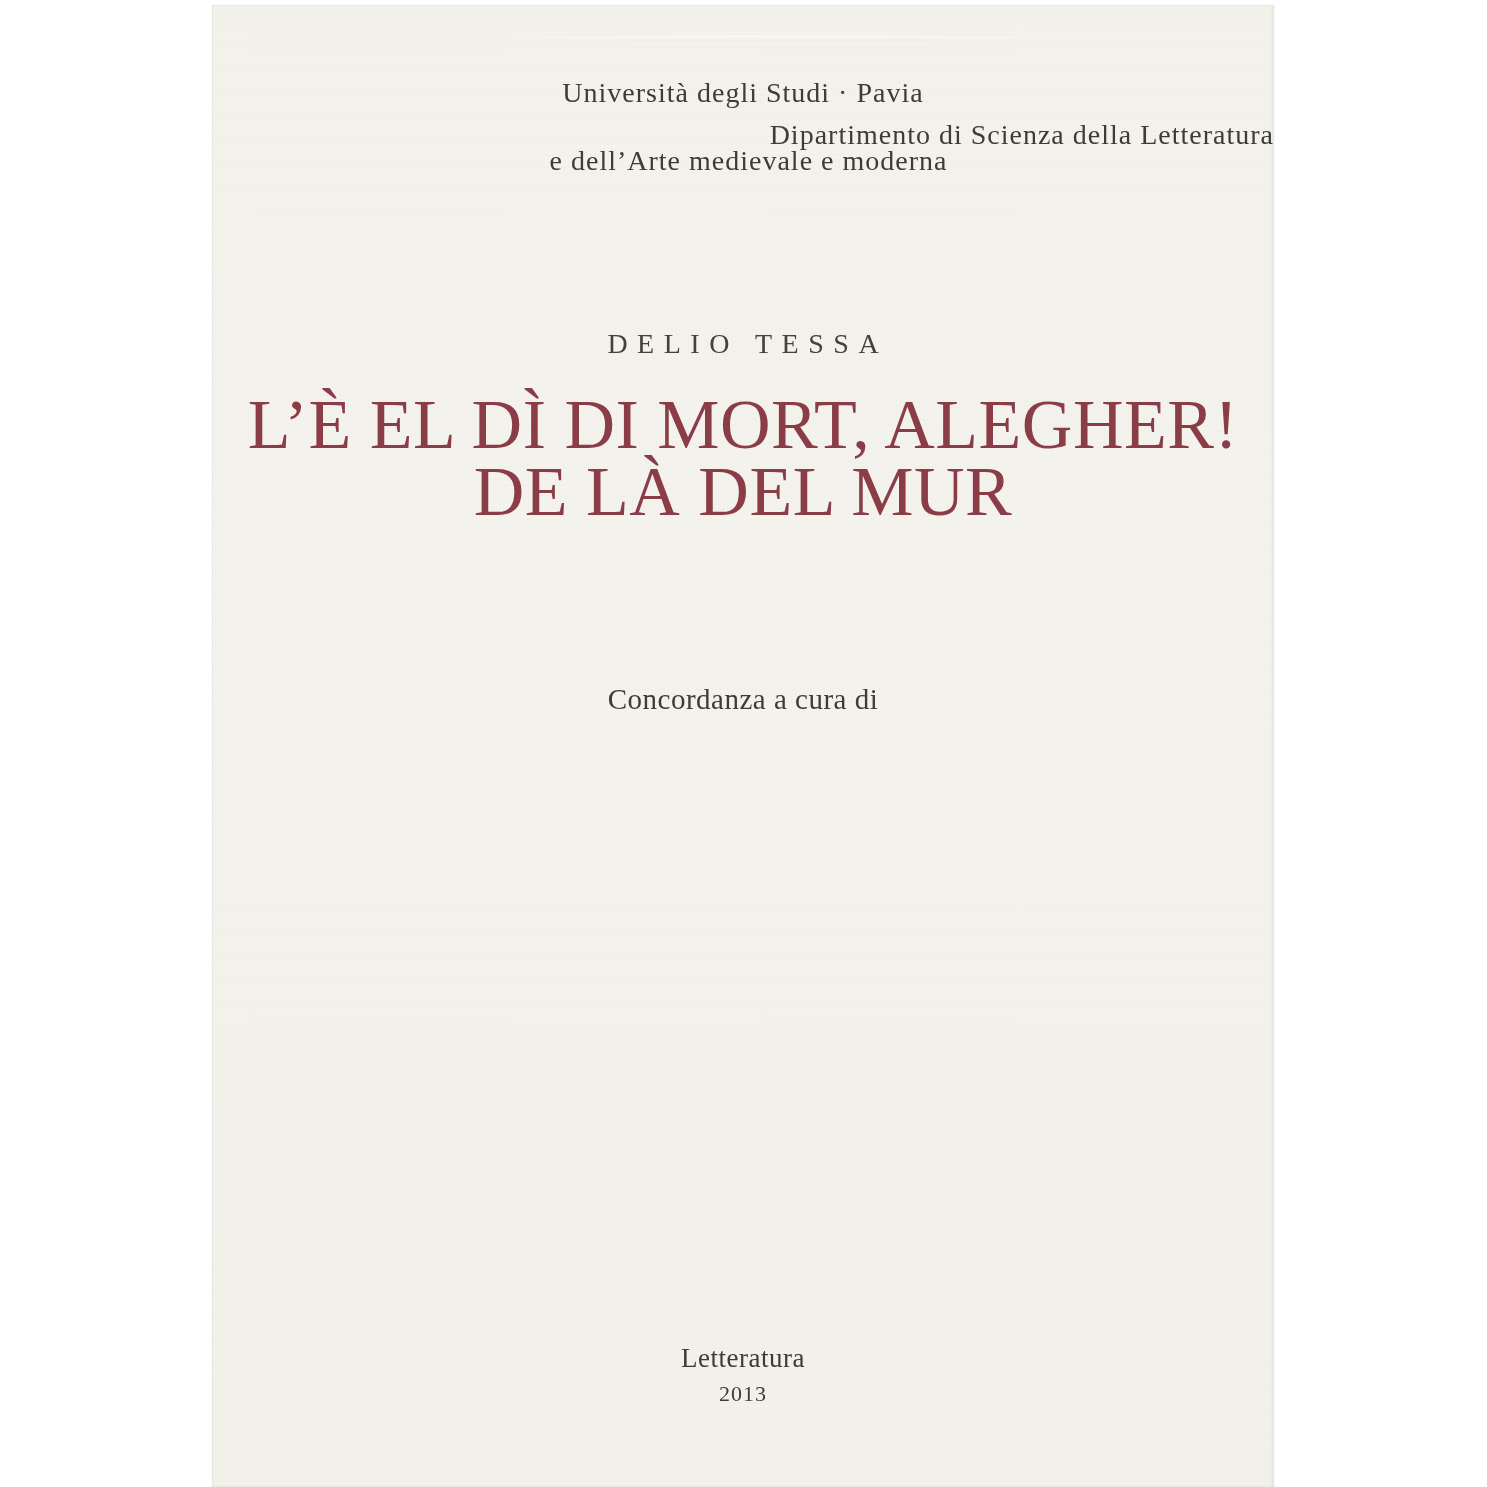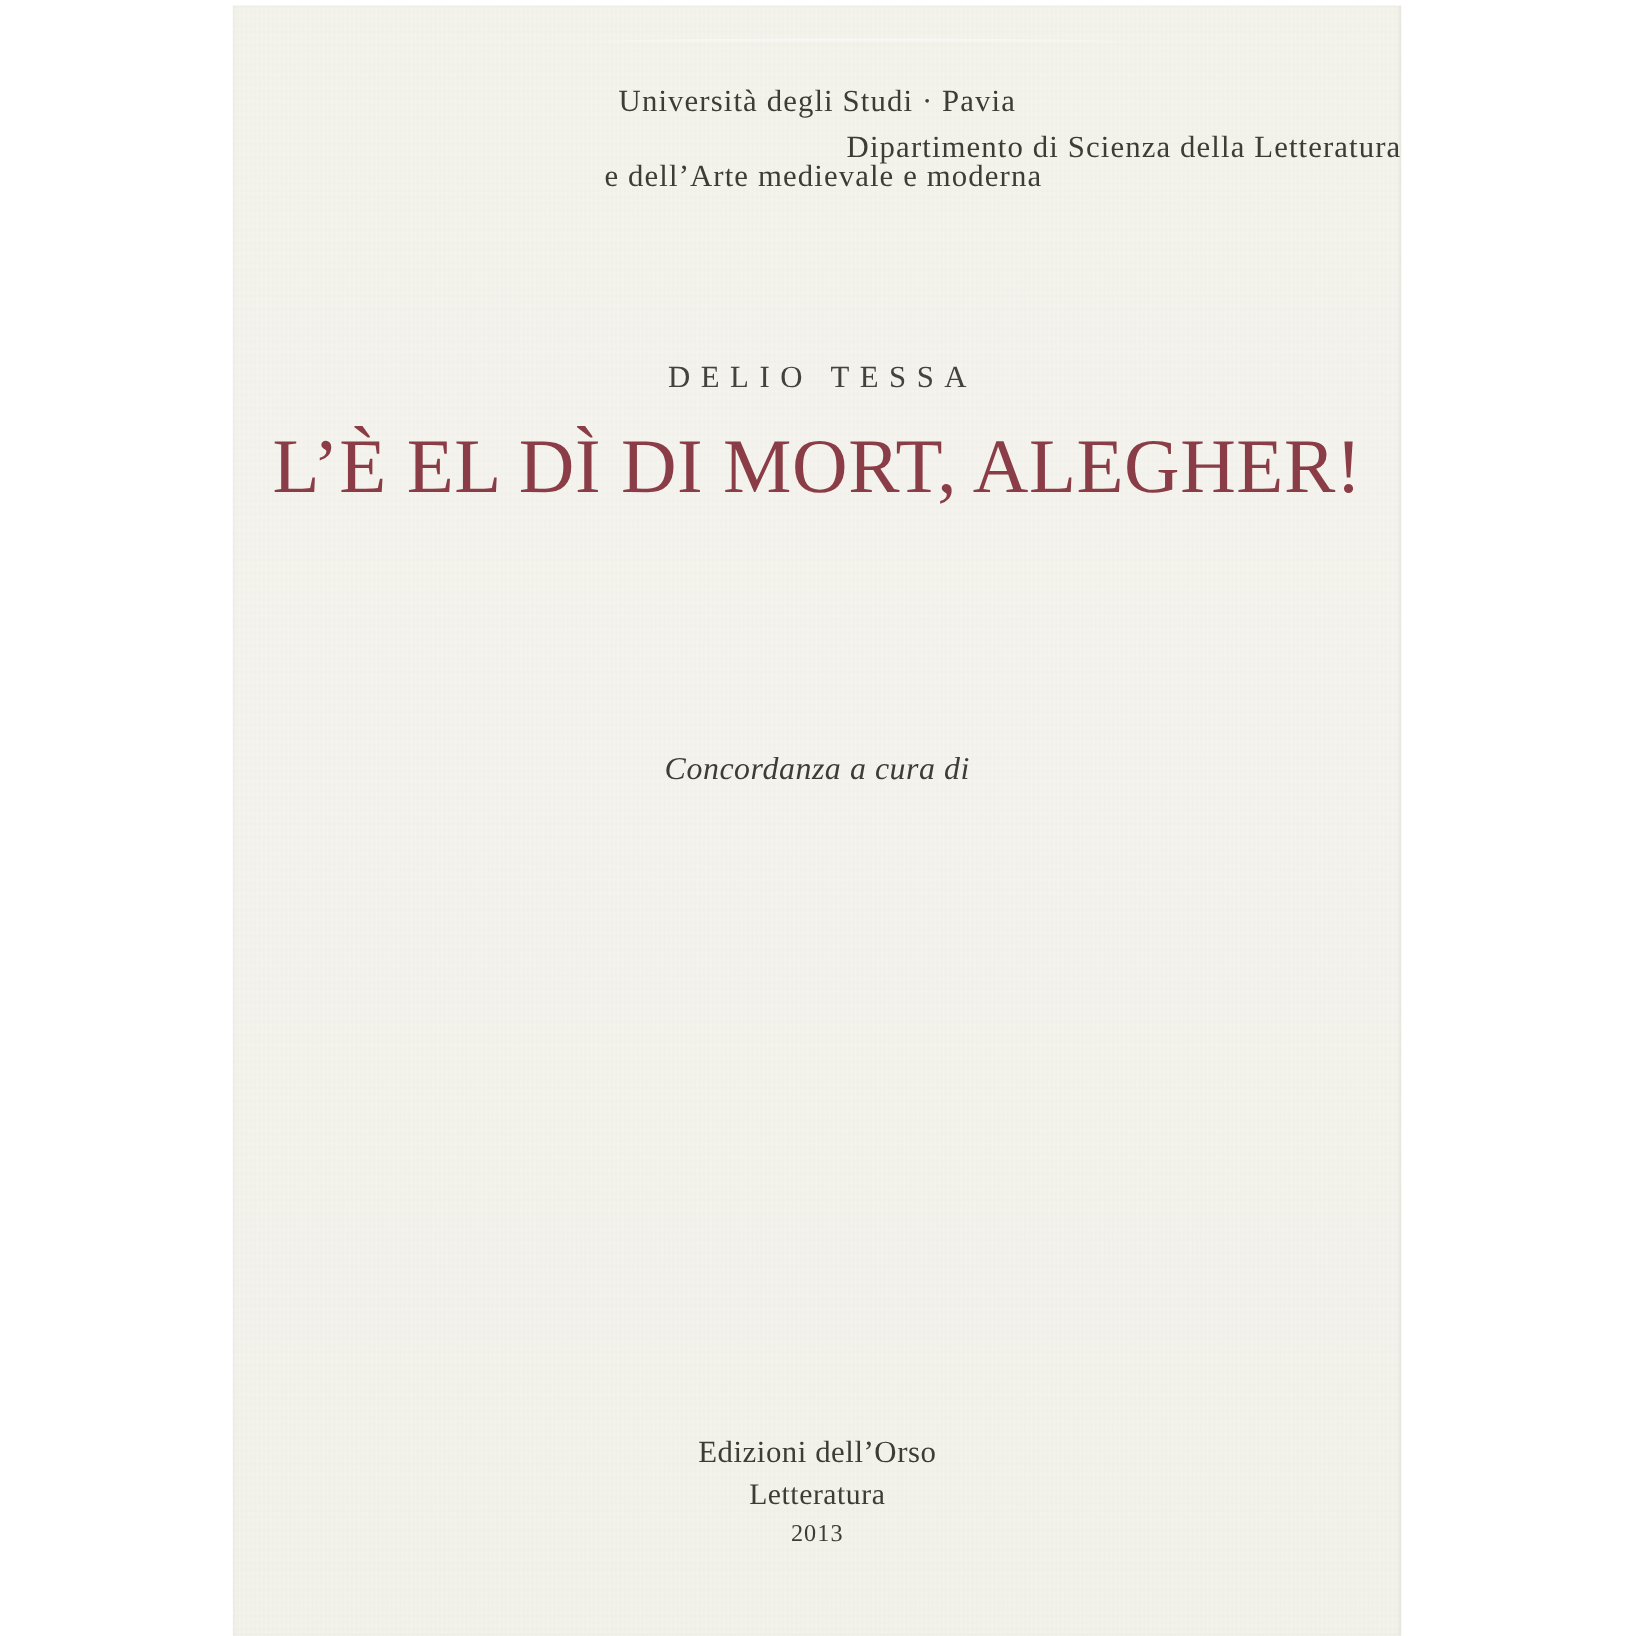--- a/index.html
+++ b/index.html
@@ -68,21 +68,20 @@
     right: 0;
     text-align: center;
     color: #8b3d47;
     font-size: 70px;
     line-height: 67px;
     letter-spacing: 0.5px;
   }
   .editor-role {
     top: 678px;
     font-size: 29px;
-    font-style: italic;
     letter-spacing: 0.5px;
     text-align: center;
   }
   .editor-name {
     top: 714px;
     font-size: 33px;
     letter-spacing: 1px;
   }
   .publisher { top: 1300px; font-size: 28px; letter-spacing: 0.5px; }
   .city      { top: 1338px; font-size: 27px; letter-spacing: 0.5px; }
@@ -96,21 +95,21 @@
     <div class="crease"></div>
 
     <div class="text-line inst-line1">Università degli Studi · Pavia</div>
     <div class="text-line inst-line2">Dipartimento di Scienza della Letteratura</div>
     <div class="text-line inst-line3">e dell’Arte medievale e moderna</div>
 
     <div class="text-line author">DELIO TESSA</div>
 
     <div class="title-block">
       <div>L’È EL DÌ DI MORT, ALEGHER!</div>
+      <div>DE LÀ DEL MUR</div>
     </div>
 
     <div class="text-line editor-role">Concordanza a cura di</div>
 
-    <div class="text-line publisher">Edizioni dell’Orso</div>
     <div class="text-line city">Letteratura</div>
     <div class="text-line year">2013</div>
   </div>
 </div>
 
 </body></html>

